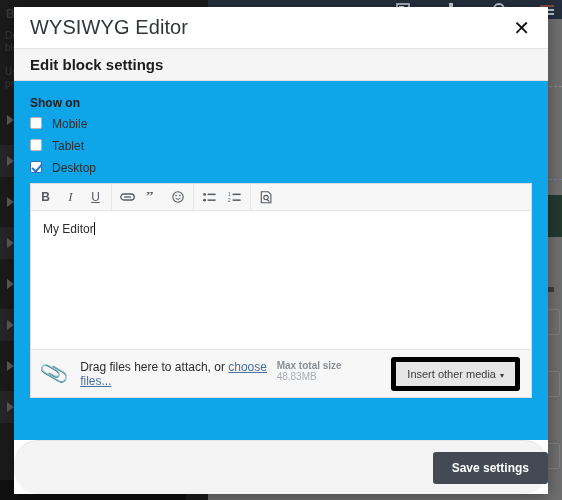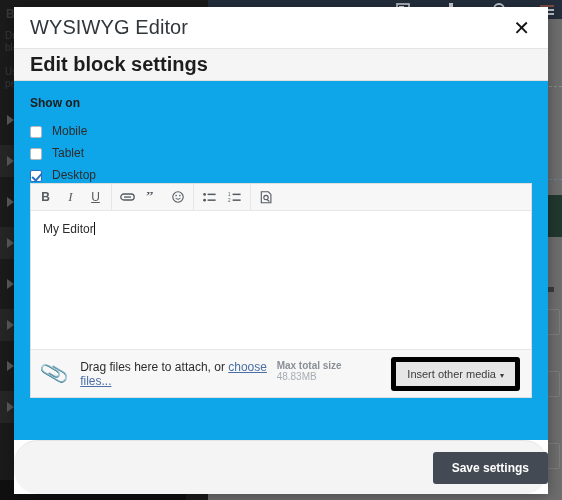--- a/index.html
+++ b/index.html
@@ -115,36 +115,36 @@
   }
 
   .modal-subhead {
     flex: 0 0 33px;
     display: flex; align-items: center;
     padding: 0 16px;
     background: #f5f5f5;
     border-top: 1px solid #e4e4e4;
     border-bottom: 1px solid #e0e0e0;
   }
-  .subhead-text { font-size: 20px; font-weight: bold; color: #1d1d1d; }
+  .subhead-text { font-size: 15px; font-weight: bold; color: #1d1d1d; }
 
   .modal-body {
     flex: 1 1 auto;
     padding: 15px 16px 0 16px;
     background: #0ea5e9;
     overflow: hidden;
   }
 
   .field-label {
     font-size: 12px; font-weight: bold; color: #1d1d1d;
     margin-bottom: 7px;
   }
 
   .check-row {
-    display: flex; align-items: flex-end;
+    display: flex; align-items: flex-start;
     height: 21px; margin-bottom: 1px;
   }
   .cb {
     width: 12px; height: 12px;
     border: 1px solid #b4b9c0; border-radius: 2px;
     background: #ffffff; flex: 0 0 12px;
   }
   .cb.checked {
     background: #ffffff;
     border-color: #2a6fc4;

